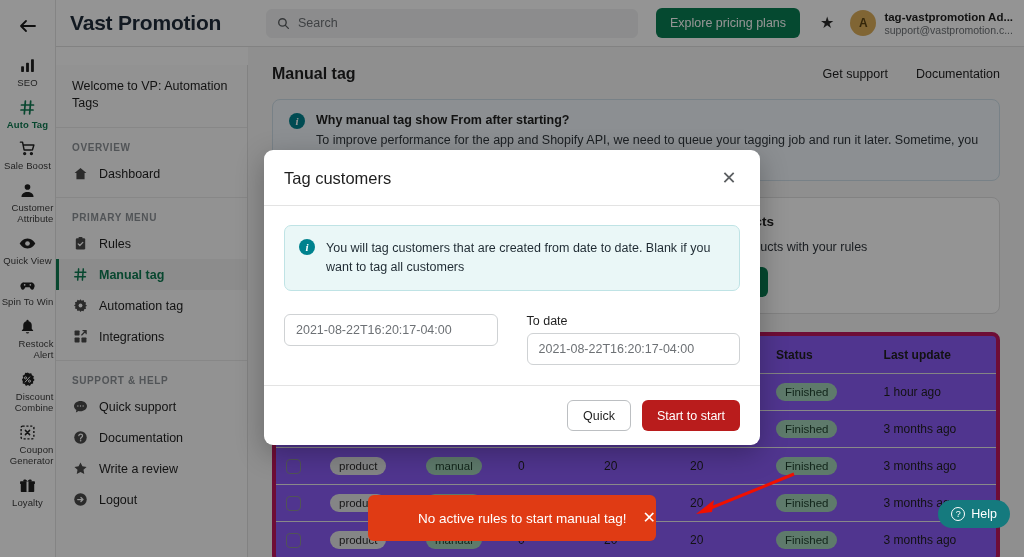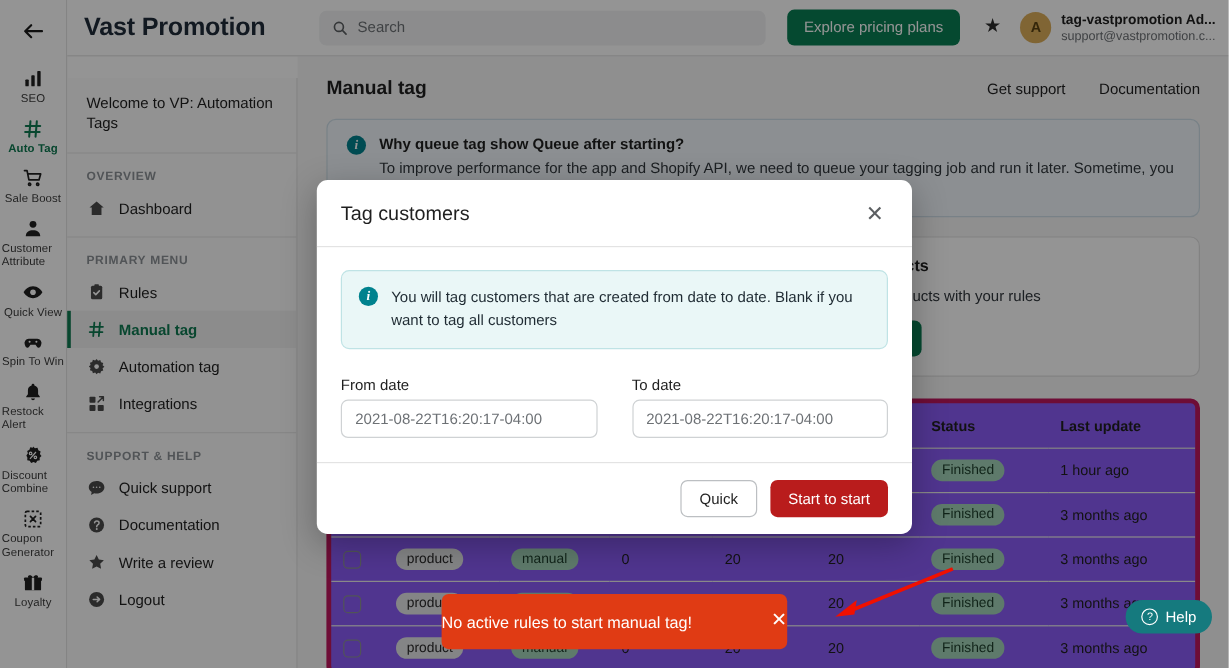--- a/index.html
+++ b/index.html
@@ -15,21 +15,21 @@
   .rail {
     position: absolute; left: 0; top: 0; width: 56px; height: 557px;
     background: #ffffff; border-right: 1px solid #e3e3e3;
     display: flex; flex-direction: column; align-items: center;
     padding-top: 10px; z-index: 2;
   }
   .rail-back { width: 36px; height: 32px; display:flex; align-items:center; justify-content:center;
      font-size: 19px; color:#1a1a1a; cursor: pointer; margin-bottom: 10px; }
   .rail-item {
     width: 56px; padding: 4px 2px 5px; display: flex; flex-direction: column;
-    align-items: center; cursor: pointer; text-align: left;
+    align-items: center; cursor: pointer; text-align: right;
   }
   .rail-icon { height: 19px; display:flex; align-items:center; justify-content:center;
      font-size: 15px; line-height: 1; color: #1f1f1f; }
   .rail-icon svg { display:block; }
   .rail-label { font-size: 9.5px; line-height: 11.5px; color: #3c3c3c; margin-top: 2px; letter-spacing: .1px;}
   .rail-item.active .rail-label { color: #0f7a52; font-weight: 700; }
   .rail-item.active .rail-icon { color: #0f7a52; }
 
   
   .topbar {
@@ -152,21 +152,21 @@
   .btn-cancel { background: #fff; border: 1px solid #bcbfc2; border-radius: 6px;
      height: 31px; padding: 0 15px; font-size: 12.5px; font-family: inherit;
      color: #1f1f1f; cursor: pointer; }
   .btn-primary { background: #b91c1c; border: none; border-radius: 6px; height: 31px;
      padding: 0 15px; font-size: 12.5px; font-family: inherit; color: #fff; cursor: pointer; }
 
   
   .toast {
     position: absolute; left: 368px; top: 495px; width: 288px; height: 46px;
     background: #e03b14; border-radius: 6px; display: flex; align-items: center;
-    justify-content: space-between; gap: 16px; z-index: 40; color: #fff;
+    justify-content: flex-end; gap: 16px; z-index: 40; color: #fff;
   }
   .toast-msg { font-size: 13.5px; }
   .toast-x { font-size: 16px; cursor: pointer; line-height: 1; }
   .arrow { position: absolute; left: 690px; top: 470px; z-index: 40; }
   .help-btn {
     position: absolute; right: 14px; top: 500px; height: 28px; background: #157a7e;
     color: #fff; border-radius: 14px; display: flex; align-items: center; gap: 6px;
     padding: 0 13px; font-size: 12.5px; z-index: 35; cursor: pointer;
   }
   .help-q { width: 14px; height: 14px; border: 1.4px solid #fff; border-radius: 50%;
@@ -403,21 +403,21 @@
       <div class="page-title">Manual tag</div>
       <div class="head-links">
         <span class="head-link">Get support</span>
         <span class="head-link">Documentation</span>
       </div>
     </div>
 
     <div class="banner">
       <div class="info-dot">i</div>
       <div>
-        <div class="banner-title">Why queue tag show Queue after starting?</div>
+        <div class="banner-title">Why manual tag show From after starting?</div>
         <div class="banner-body">To improve performance for the app and Shopify API, we need to queue your tagging job and run it later. Sometime, you may</div>
       </div>
     </div>
 
     <div class="cards">
       <div class="card" style="visibility:hidden"></div>
       <div class="card">
         <div class="card-title">Tagging products</div>
         <div class="card-sub">Tag previous products with your rules</div>
         <button class="card-btn">Queue &amp; Start</button>
@@ -501,21 +501,20 @@
       <div class="modal-title">Tag customers</div>
       <div class="modal-x">✕</div>
     </div>
     <div class="modal-body">
       <div class="note">
         <div class="info-dot">i</div>
         <div class="note-text">You will tag customers that are created from date to date. Blank if you want to tag all customers</div>
       </div>
       <div class="fields">
         <div class="field">
-          <div class="field-label">From date</div>
           <input value="2021-08-22T16:20:17-04:00" style="">
         </div>
         <div class="field">
           <div class="field-label">To date</div>
           <input value="2021-08-22T16:20:17-04:00" style="">
         </div>
       </div>
     </div>
     <div class="modal-foot">
       <button class="btn-cancel">Quick</button>

